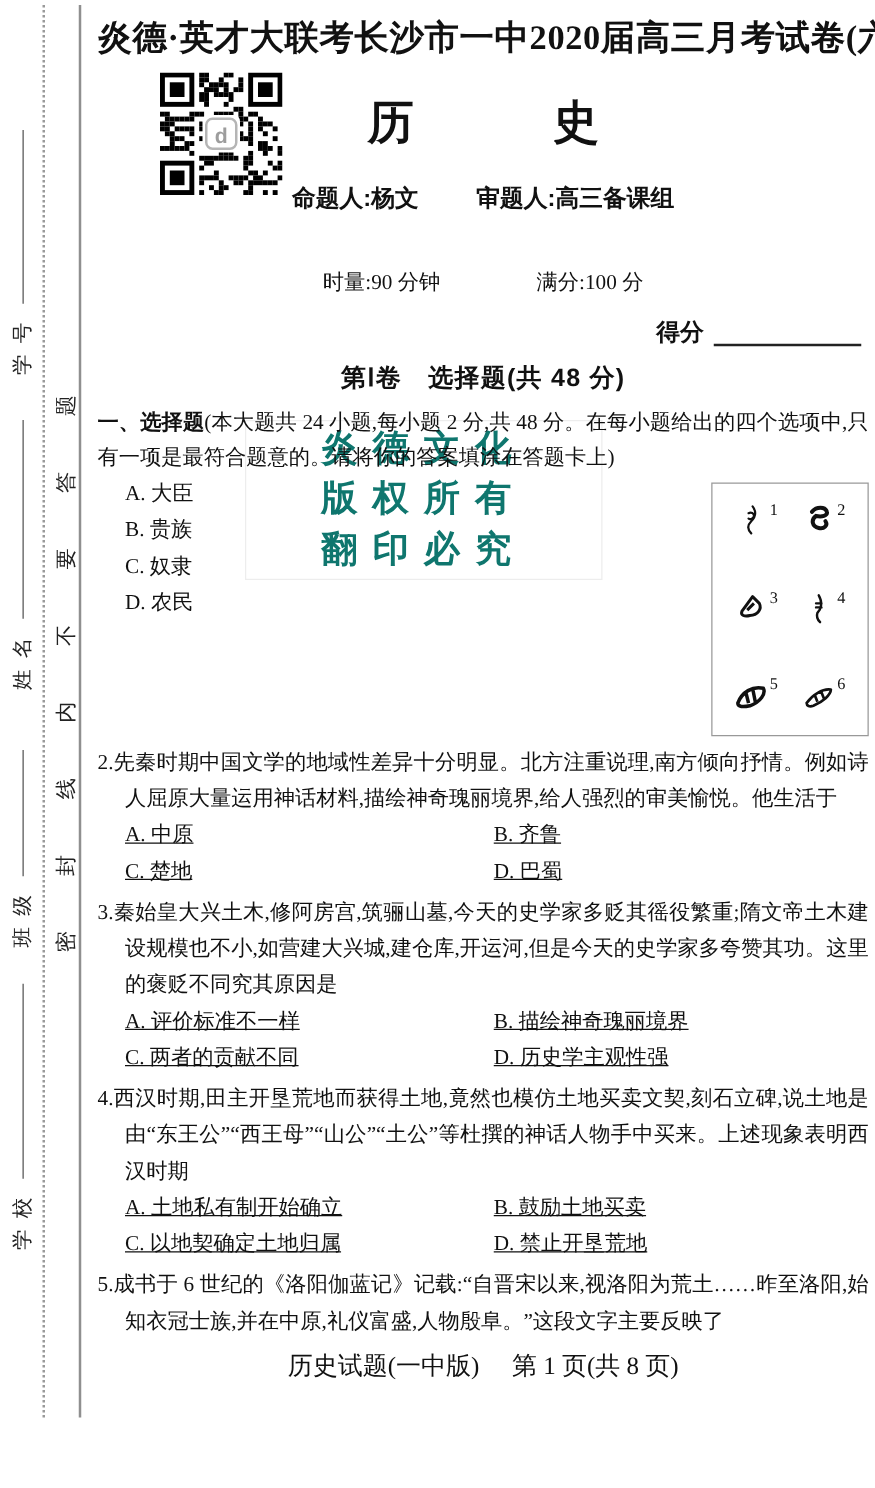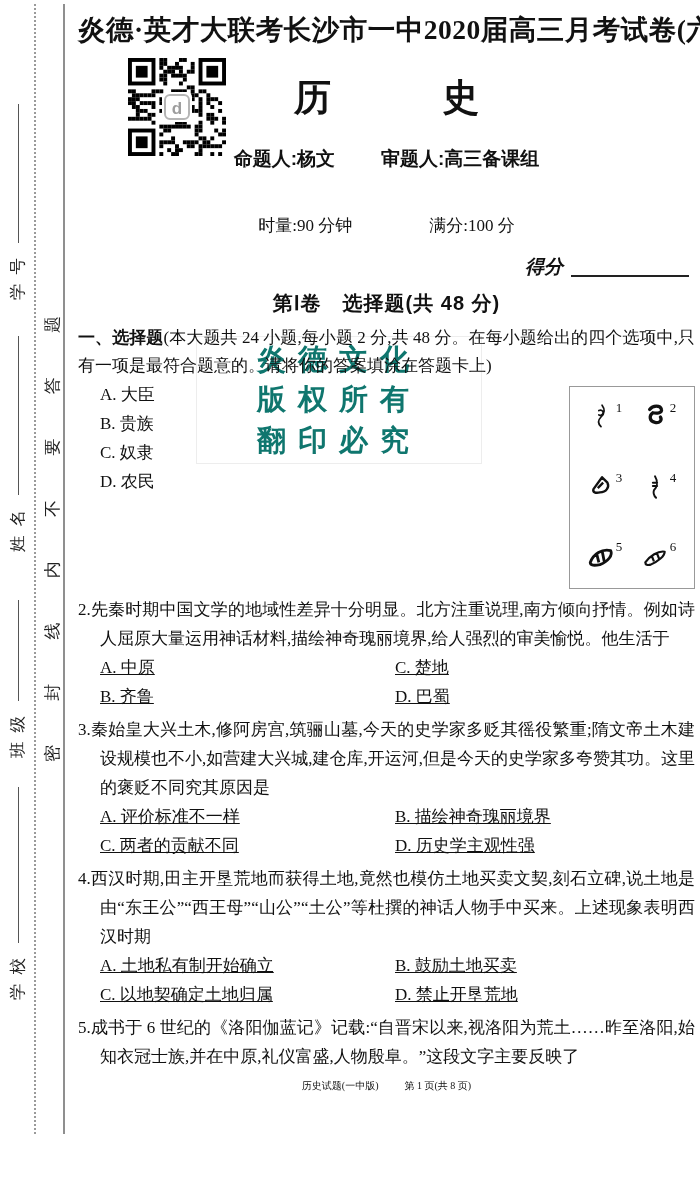--- a/index.html
+++ b/index.html
@@ -52,21 +52,21 @@
     font-family:"Liberation Sans","DejaVu Sans",sans-serif;
     font-weight:bold;font-size:19px;
   }
   .meta{
     margin-top:42px;display:flex;justify-content:center;gap:77px;
     font-size:17px;line-height:24px;
   }
   .score-row{
     margin-top:16px;display:flex;justify-content:flex-end;align-items:flex-end;
     font-family:"Liberation Sans","DejaVu Sans",sans-serif;
-    font-weight:bold;font-size:19px;line-height:26px;padding-right:6px;font-style:italic;
+    font-weight:bold;font-size:19px;line-height:26px;padding-right:6px;
   }
   .score-row .score-line{display:inline-block;width:118px;border-bottom:2px solid #222;height:0;margin-left:8px;margin-bottom:3px;}
   .section-title{
     margin-top:10px;text-align:center;font-weight:bold;font-size:20px;line-height:26px;
     font-family:Liberation Sans, sans-serif;letter-spacing:1px;
   }
   .intro{
     margin:8px 0 0 0;font-size:17px;line-height:28px;text-align:justify;
   }
   .intro .lead{font-family:"Liberation Sans","DejaVu Sans",sans-serif;font-weight:bold;}
@@ -85,21 +85,21 @@
     float:right;width:126px;height:203px;border:1px solid #999;
     margin:6px 0 6px 12px;background:#fff;box-sizing:border-box;
     display:grid;grid-template-columns:1fr 1fr;align-content:space-between;
     padding:16px 8px 18px 8px;justify-items:center;
   }
   .glyph-cell{display:flex;align-items:flex-start;}
   .glyph-cell svg{display:block;}
   .glyph-cell .gnum{font-size:13px;line-height:13px;margin-left:2px;transform:translateY(-2px);}
   .footer{
     margin-top:8px;display:flex;justify-content:center;gap:26px;
-    font-size:10px;
+    font-size:20px;
   }
 </style>
 </head>
 <body>
 
 <div class="vline dotted"></div>
 <div class="vline solid"></div>
 
 <div class="rot field-group" style="top:300px;width:198px;">
   <span class="lbl">学号</span>
@@ -386,22 +386,22 @@
       <div class="opt">B. 贵族</div>
       <div class="opt">C. 奴隶</div>
       <div class="opt">D. 农民</div>
     </div>
   </div>
 
   <div class="question">
     <p class="stem"><span>2.</span><span>先秦时期中国文学的地域性差异十分明显。北方注重说理,南方倾向抒情。例如诗人屈原大量运用神话材料,描绘神奇瑰丽境界,给人强烈的审美愉悦。他生活于</span></p>
     <div class="opts-grid">
       <div>A. 中原</div>
+      <div>B. 齐鲁</div>
       <div>C. 楚地</div>
-      <div>B. 齐鲁</div>
       <div>D. 巴蜀</div>
     </div>
   </div>
 
   <div class="question">
     <p class="stem"><span>3.</span><span>秦始皇大兴土木,修阿房宫,筑骊山墓,今天的史学家多贬其徭役繁重;隋文帝土木建设规模也不小,如营建大兴城,建仓库,开运河,但是今天的史学家多夸赞其功。这里的褒贬不同究其原因是</span></p>
     <div class="opts-grid">
       <div>A. 评价标准不一样</div>
       <div>B. 描绘神奇瑰丽境界</div>
       <div>C. 两者的贡献不同</div>

